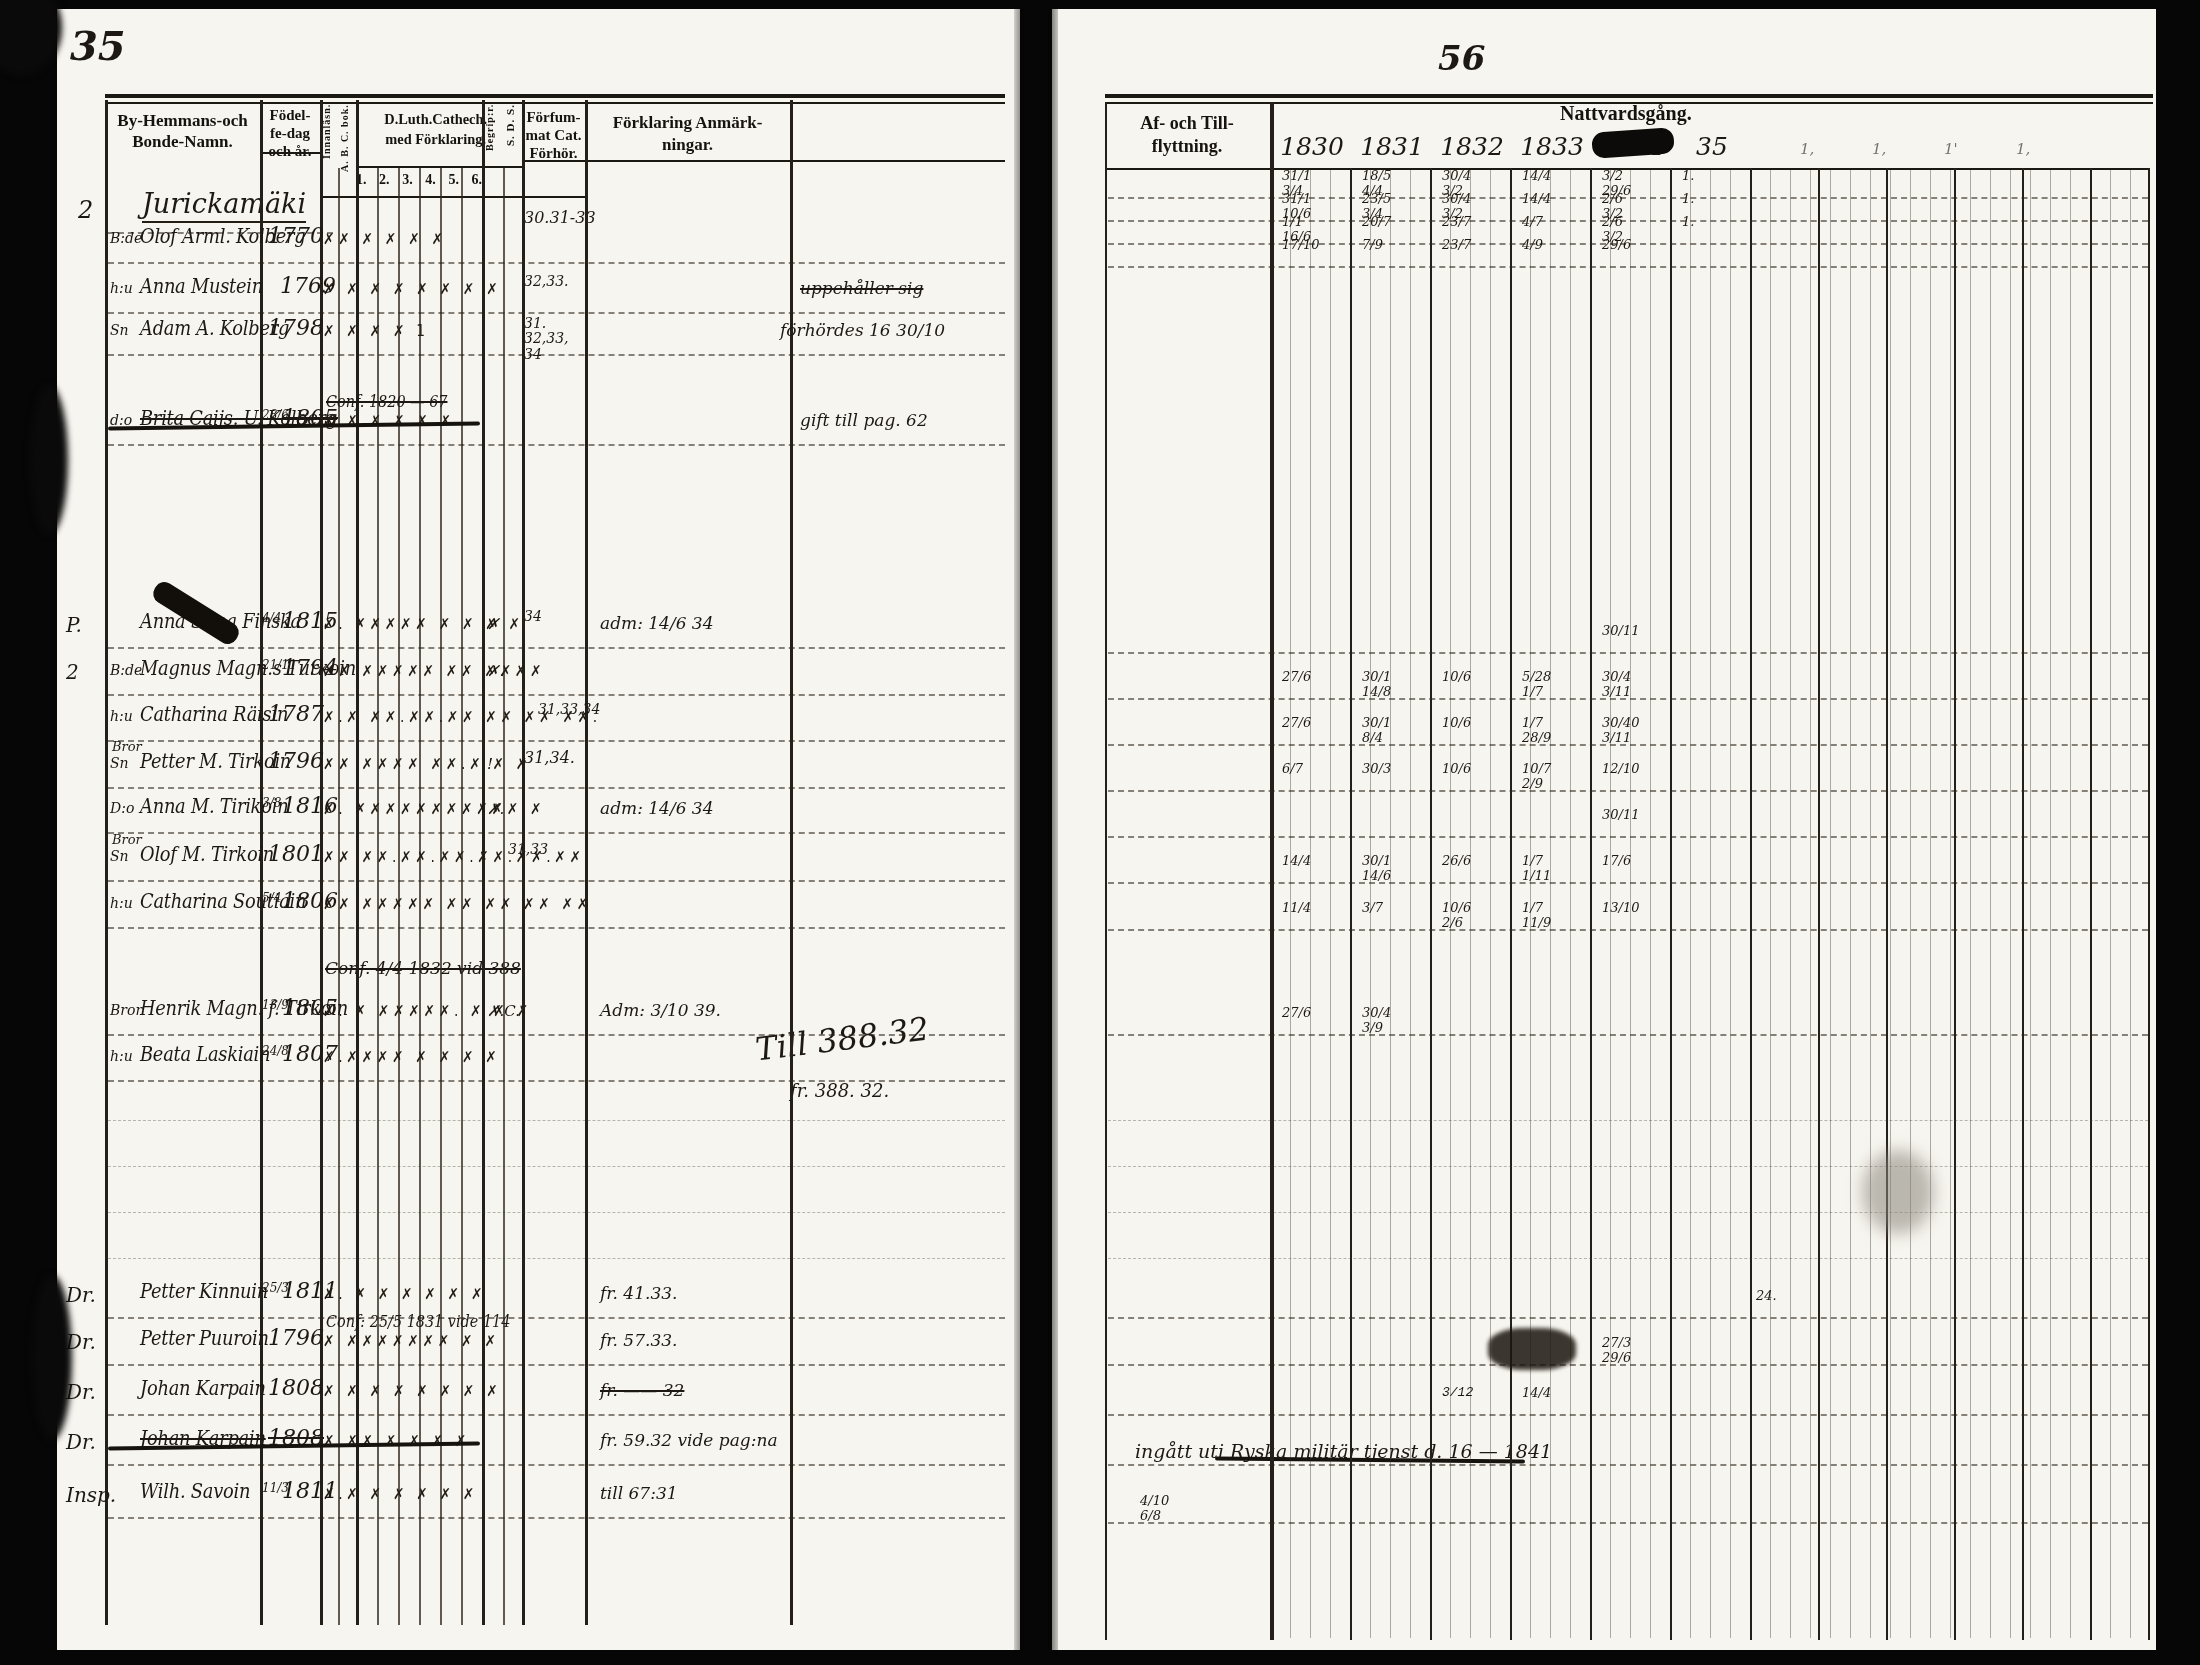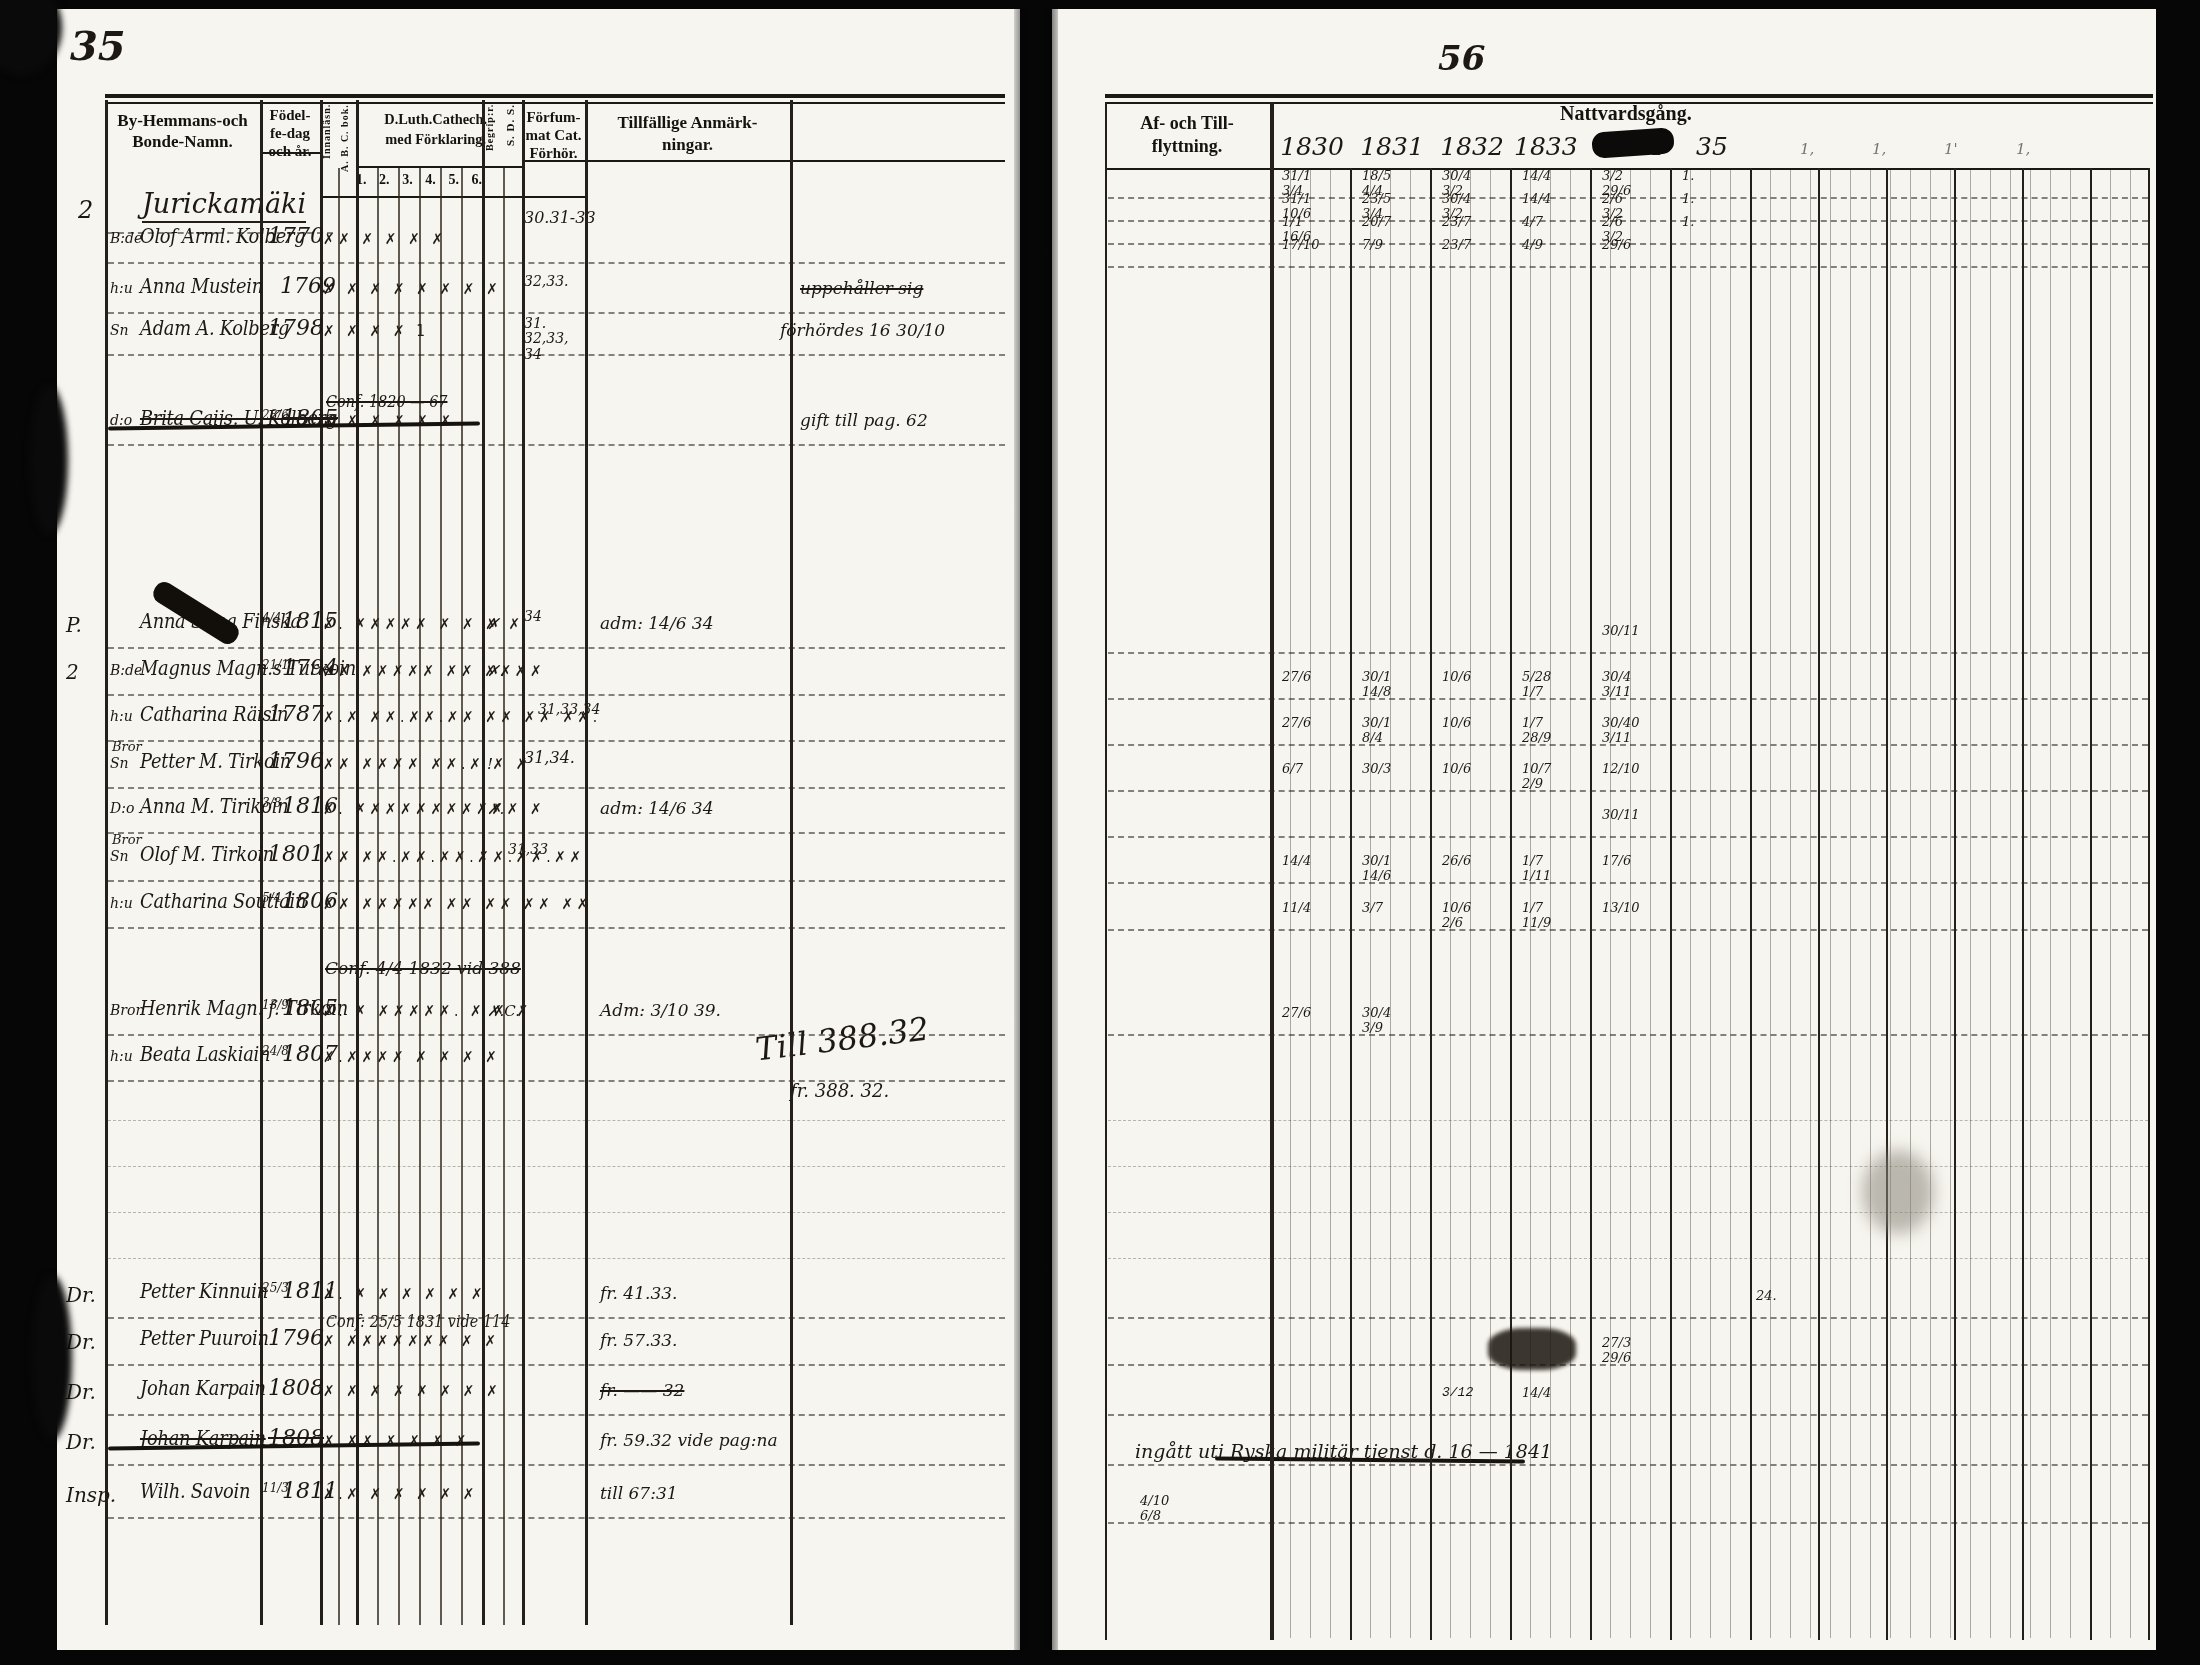--- a/index.html
+++ b/index.html
@@ -60,21 +60,21 @@
       <span>6.</span>
     </div>
   <div class="abs pr vtx" style="left:484px;top:104px;height:86px;font-size:10px;">Begrip:r.</div>
   <div class="abs pr vtx" style="left:504px;top:104px;height:80px;font-size:11px;">S. D. S.</div>
   <div class="abs pr" style="left:522px;top:108px;width:63px;text-align:center;font-size:15px;line-height:1.2;">
     <div>Förfum-</div>
     <div>mat Cat.</div>
     <div>Förhör.</div>
   </div>
   <div class="abs pr" style="left:585px;top:112px;width:205px;text-align:center;font-size:17px;line-height:1.3;">
-    <div>Tillfällige Anmärk-</div>
+    <div>Förklaring Anmärk-</div>
     <div>ningar.</div>
   </div>
   <div class="abs hw" style="left:524px;top:208px;font-size:16px;">30.31-33</div>
 
   <div class="abs hw" style="left:78px;top:196px;font-size:24px;">2</div>
   <div class="abs hw" style="left:142px;top:188px;font-size:27px;border-bottom:2px solid #241d15;padding-bottom:2px;">Jurickamäki</div>
 
   <div class="abs hw strucktxt" style="left:325px;top:958px;font-size:17px;">Conf. 4/4 1832 vid 388</div>
 
   <div class="abs hw" style="left:755px;top:1020px;font-size:32px;transform:rotate(-7deg);">Till 388.32</div>
@@ -82,21 +82,21 @@
 
   <div class="abs pr" style="left:1108px;top:112px;width:158px;text-align:center;font-size:18px;line-height:1.3;">
     <div>Af- och Till-</div>
     <div>flyttning.</div>
   </div>
   <div class="abs pr" style="left:1560px;top:102px;font-size:20px;">Nattvardsgång.</div>
   <div id="year-row">
       <div class="abs hw" style="left:1274px;top:132px;width:76px;text-align:center;font-size:25px;">1830</div>
       <div class="abs hw" style="left:1354px;top:132px;width:76px;text-align:center;font-size:25px;">1831</div>
       <div class="abs hw" style="left:1434px;top:132px;width:76px;text-align:center;font-size:25px;">1832</div>
-      <div class="abs hw" style="left:1514px;top:132px;width:76px;text-align:left;font-size:25px;">1833</div>
+      <div class="abs hw" style="left:1514px;top:132px;width:76px;text-align:center;font-size:25px;">1833</div>
       <div class="abs hw" style="left:1594px;top:132px;width:76px;text-align:center;font-size:25px;">1834</div>
       <div class="abs hw" style="left:1674px;top:132px;width:76px;text-align:center;font-size:25px;">35</div>
     </div>
   <div id="faint-row">
       <div class="abs hw" style="left:1800px;top:140px;font-size:15px;opacity:.6;">1,</div>
       <div class="abs hw" style="left:1872px;top:140px;font-size:15px;opacity:.6;">1,</div>
       <div class="abs hw" style="left:1944px;top:140px;font-size:15px;opacity:.6;">1'</div>
       <div class="abs hw" style="left:2016px;top:140px;font-size:15px;opacity:.6;">1,</div>
     </div>
 

